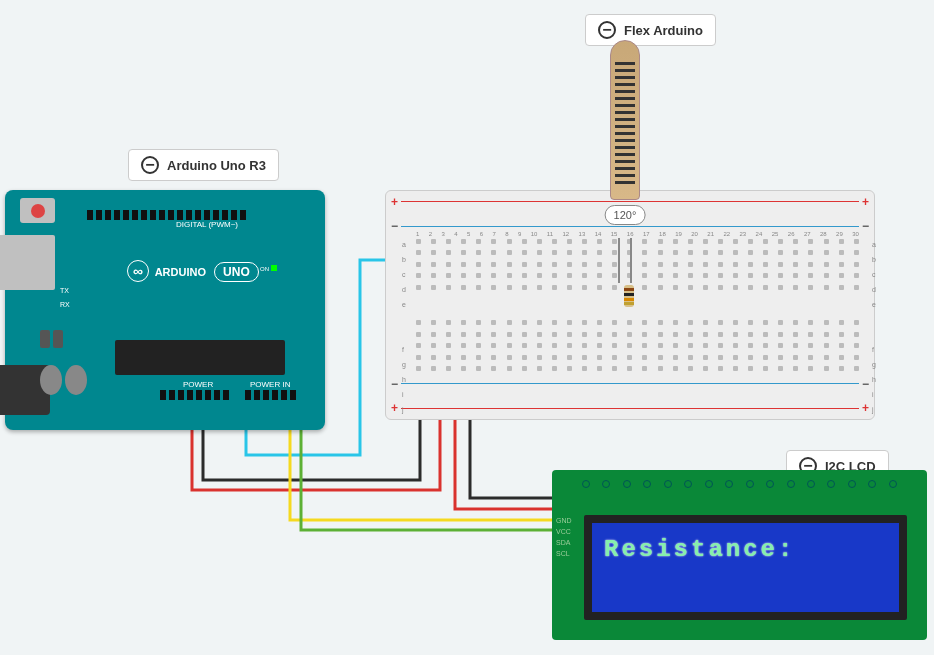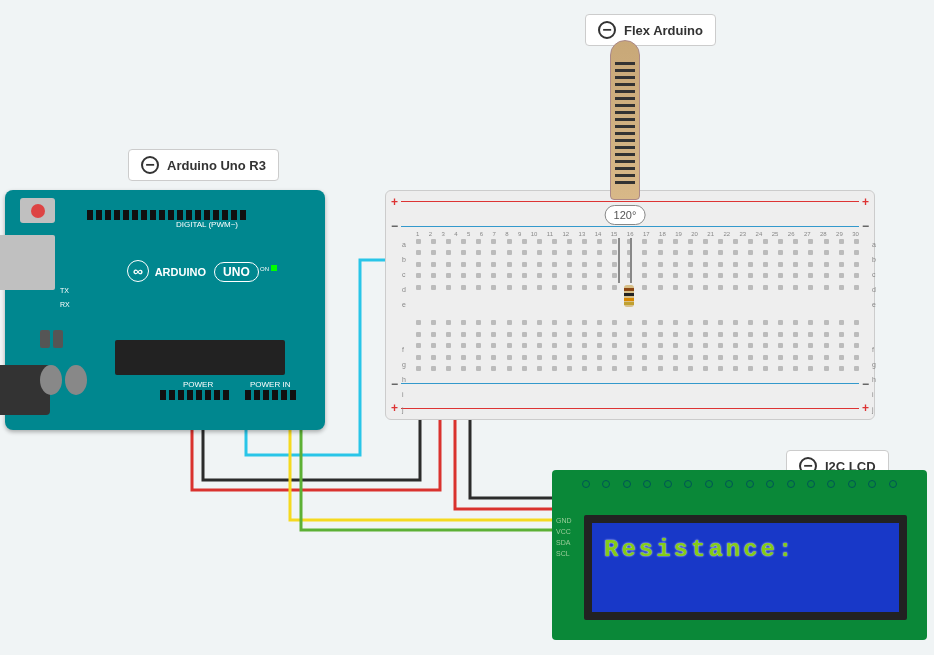--- a/index.html
+++ b/index.html
@@ -61,21 +61,21 @@
   
   .resistor { position: absolute; left: 625px; top: 285px; width: 8px; height: 30px; }
   .resistor-body { width: 10px; height: 22px; background: #d8c088; border-radius: 3px; position: relative; margin-left: -1px; }
   .resistor-band { position: absolute; left: 0; right: 0; height: 3px; }
   
   
   .lcd-module { position: absolute; left: 552px; top: 470px; width: 375px; height: 170px; background: #0a8838; border-radius: 4px; }
   .lcd-holes { position: absolute; top: 10px; left: 30px; right: 30px; display: flex; justify-content: space-between; }
   .lcd-hole { width: 8px; height: 8px; border: 1px solid #055; border-radius: 50%; }
   .lcd-screen { position: absolute; left: 32px; top: 45px; right: 20px; bottom: 20px; background: #1838c8; border: 8px solid #222; border-radius: 2px; padding: 10px 12px; }
-  .lcd-text { font-family: 'Courier New', monospace; color: #84cc16; font-size: 24px; font-weight: bold; line-height: 1.4; letter-spacing: 3px; text-shadow: 0 0 2px #fff; }
+  .lcd-text { font-family: 'Courier New', monospace; color: #86efac; font-size: 24px; font-weight: bold; line-height: 1.4; letter-spacing: 3px; text-shadow: 0 0 2px #fff; }
   .lcd-pin-lbls { position: absolute; left: 4px; top: 45px; color: #9c9; font-size: 7px; line-height: 11px; }
   
   
   svg.wires { position: absolute; left: 0; top: 0; width: 934px; height: 655px; pointer-events: none; }
   .wire { fill: none; stroke-width: 3; stroke-linecap: round; }
 </style>
 </head>
 <body>
 
 <div class="label-box" style="left:128px; top:149px;">

